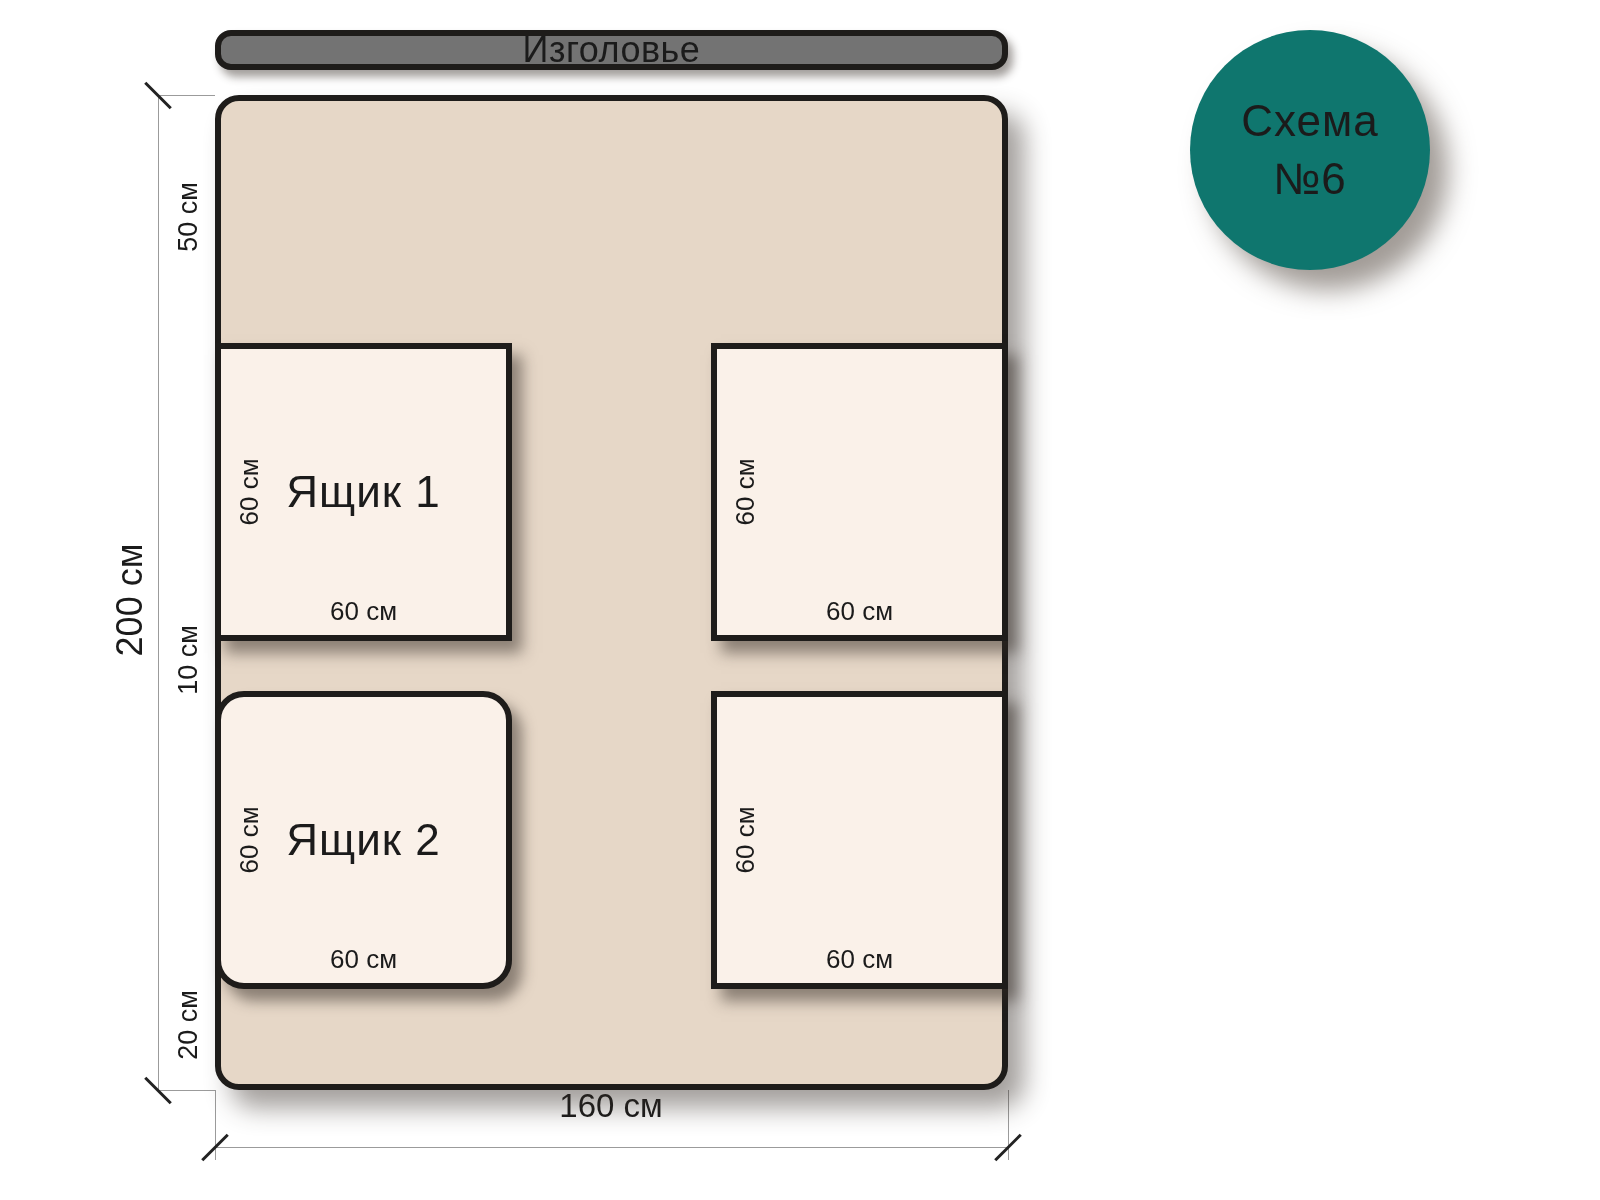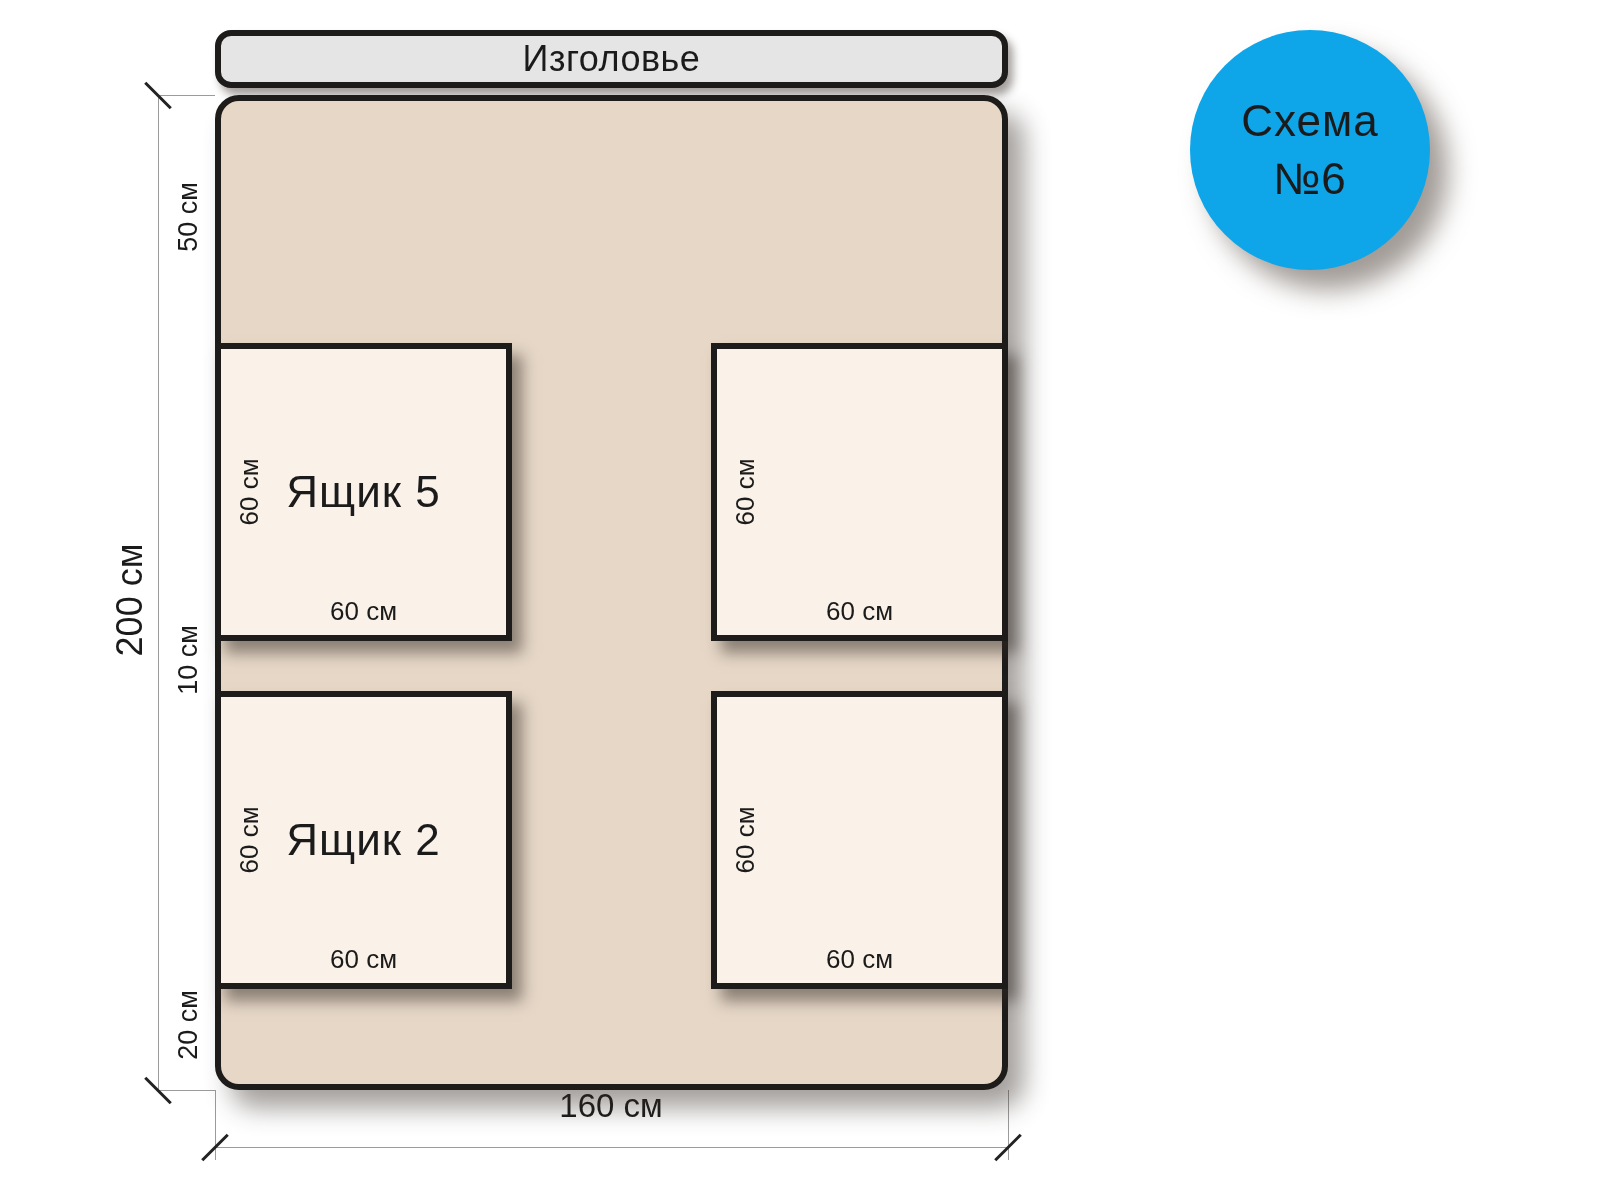--- a/index.html
+++ b/index.html
@@ -4,43 +4,43 @@
 <style>
   html,body{margin:0;padding:0;}
   body{
     width:1600px;height:1200px;position:relative;background:#ffffff;overflow:hidden;
     font-family:"Liberation Sans","DejaVu Sans",sans-serif;color:#1b1b1b;
   }
   .abs{position:absolute;}
 
   
   .headboard{
-    left:215px;top:30px;width:793px;height:58px;box-sizing:border-box;
-    background:#e5e5e5;border:6px solid #1e1c1a;border-radius:16px;
+    left:215px;top:30px;width:793px;height:40px;box-sizing:border-box;
+    background:#737373;border:6px solid #1e1c1a;border-radius:16px;
     display:flex;align-items:center;justify-content:center;
     box-shadow:5px 7px 9px rgba(50,42,35,.45);
   }
   .headboard span{font-size:36px;letter-spacing:.5px;}
 
   
   .bed{
     left:215px;top:95px;width:793px;height:995px;box-sizing:border-box;
     background:#e6d7c7;border:6px solid #1e1c1a;border-radius:24px;
     box-shadow:16px 18px 26px rgba(50,42,35,.45);
   }
 
   
   .drawer{
     width:297px;height:298px;box-sizing:border-box;
     background:#faf1e9;border:6px solid #1e1c1a;
     box-shadow:10px 12px 14px rgba(50,42,35,.5);
     display:flex;align-items:center;justify-content:center;
   }
   .d1{left:215px;top:343px;}
-  .d2{left:215px;top:691px;}
+  .d2{left:215px;top:691px;border-radius:29px;}
   .d3{left:711px;top:343px;}
   .d4{left:711px;top:691px;}
   .drawer-title{font-size:44px;font-weight:500;letter-spacing:1px;}
   .drawer-hlabel{position:absolute;left:0;right:0;bottom:8px;text-align:center;font-size:26px;}
   .drawer-vlabel{
     position:absolute;left:28px;top:50%;
     transform:translate(-50%,-50%) rotate(-90deg);
     font-size:26px;white-space:nowrap;
   }
 
@@ -53,21 +53,21 @@
   .dim-label{white-space:nowrap;}
   .dim-label.rot{transform:translate(-50%,-50%) rotate(-90deg);}
   .dim-label.hor{transform:translate(-50%,-50%);}
   .fs-big{font-size:36px;}
   .fs-mid{font-size:33px;}
   .fs-small{font-size:27px;}
 
   
   .badge{
     left:1190px;top:30px;width:240px;height:240px;border-radius:50%;
-    background:#0ea5e9;box-shadow:18px 20px 26px rgba(70,58,48,.5);
+    background:#0f766e;box-shadow:18px 20px 26px rgba(70,58,48,.5);
     display:flex;flex-direction:column;align-items:center;justify-content:center;
     text-align:center;
   }
   .badge span{font-size:44px;line-height:1.32;letter-spacing:1px;}
 </style>
 </head>
 <body>
 
 <div class="abs dimline" style="left:158px;top:95px;width:1px;height:995px;"></div>
 <div class="abs dimline" style="left:158px;top:95px;width:57px;height:1px;"></div>
@@ -87,21 +87,21 @@
 <div class="abs dim-label rot fs-small" style="left:188px;top:1025px;">20 см</div>
 <div class="abs dim-label hor fs-mid" style="left:611px;top:1106px;">160 см</div>
 
 <div class="abs headboard">
   <span>Изголовье</span>
 </div>
 
 <div class="abs bed"></div>
 
 <div class="abs drawer d1">
-  <span class="drawer-title">Ящик 5</span>
+  <span class="drawer-title">Ящик 1</span>
   <span class="drawer-vlabel">60 см</span>
   <span class="drawer-hlabel">60 см</span>
 </div>
 <div class="abs drawer d2">
   <span class="drawer-title">Ящик 2</span>
   <span class="drawer-vlabel">60 см</span>
   <span class="drawer-hlabel">60 см</span>
 </div>
 <div class="abs drawer d3">
   <span class="drawer-vlabel">60 см</span>

